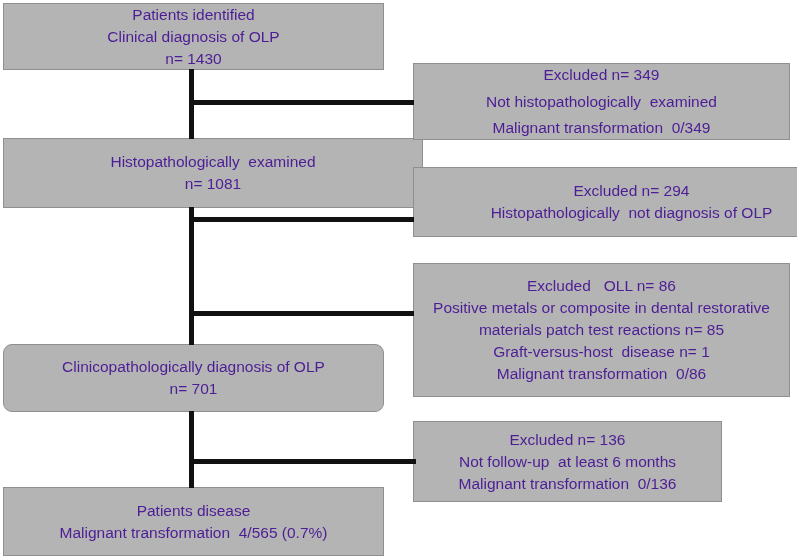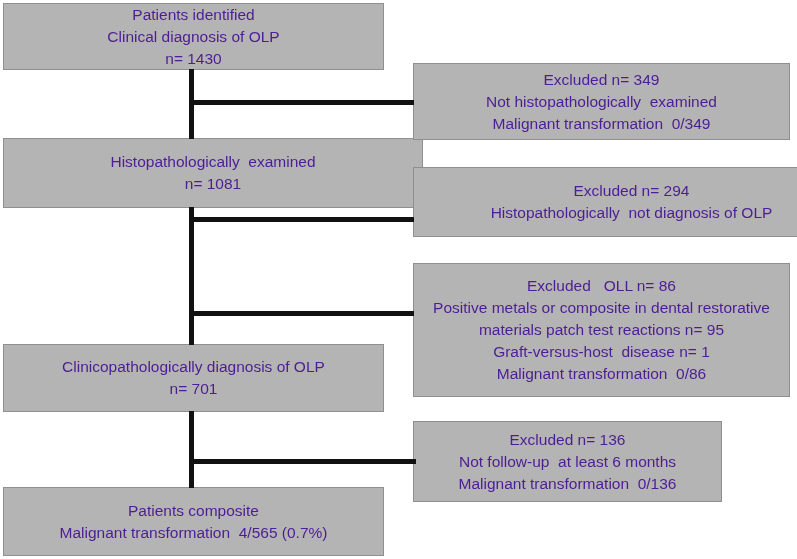--- a/index.html
+++ b/index.html
@@ -25,24 +25,24 @@
     font-size: 15.5px;
     line-height: 22px;
   }
   .box .line {
     white-space: pre-wrap;
     width: 100%;
   }
   
   .b-main1 { left: 3px;   top: 3px;   width: 381px; height: 67px; }
   .b-main2 { left: 3px;   top: 138px; width: 420px; height: 70px; }
-  .b-main3 { left: 3px;   top: 344px; width: 381px; height: 68px; }
+  .b-main3 { left: 3px;   top: 344px; width: 381px; height: 68px; border-radius: 9px; }
   .b-main4 { left: 3px;   top: 487px; width: 381px; height: 69px; }
   
-  .b-excl1 { left: 413px; top: 63px;  width: 377px; height: 77px;  }
+  .b-excl1 { left: 413px; top: 63px;  width: 377px; height: 77px; justify-content: space-between;  }
   .b-excl2 { left: 413px; top: 167px; width: 437px; height: 70px;  }
   .b-excl3 { left: 413px; top: 263px; width: 377px; height: 134px; padding: 16px 4px; }
   .b-excl4 { left: 413px; top: 421px; width: 309px; height: 81px;  }
   
   .conn { position: absolute; background: #111111; }
   .v1 { left: 189px; top: 69px;  width: 5px;   height: 70px;  }
   .v2 { left: 189px; top: 207px; width: 5px;   height: 138px; }
   .v3 { left: 189px; top: 411px; width: 5px;   height: 77px;  }
   .h1 { left: 189px; top: 100px; width: 225px; height: 5px;   }
   .h2 { left: 189px; top: 217px; width: 225px; height: 5px;   }
@@ -64,38 +64,38 @@
     <div class="line">Histopathologically  examined</div>
     <div class="line">n= 1081</div>
   </div>
 
   <div class="box b-main3">
     <div class="line">Clinicopathologically diagnosis of OLP</div>
     <div class="line">n= 701</div>
   </div>
 
   <div class="box b-main4">
-    <div class="line">Patients composite</div>
+    <div class="line">Patients disease</div>
     <div class="line">Malignant transformation  4/565 (0.7%)</div>
   </div>
 
   <div class="box b-excl1">
     <div class="line">Excluded n= 349</div>
     <div class="line">Not histopathologically  examined</div>
     <div class="line">Malignant transformation  0/349</div>
   </div>
 
   <div class="box b-excl2">
     <div class="line">Excluded n= 294</div>
     <div class="line">Histopathologically  not diagnosis of OLP</div>
   </div>
 
   <div class="box b-excl3">
     <div class="line">Excluded   OLL n= 86</div>
-    <div class="line">Positive metals or composite in dental restorative materials patch test reactions n= 95</div>
+    <div class="line">Positive metals or composite in dental restorative materials patch test reactions n= 85</div>
     <div class="line">Graft-versus-host  disease n= 1</div>
     <div class="line">Malignant transformation  0/86</div>
   </div>
 
   <div class="box b-excl4">
     <div class="line">Excluded n= 136</div>
     <div class="line">Not follow-up  at least 6 months</div>
     <div class="line">Malignant transformation  0/136</div>
   </div>
 

